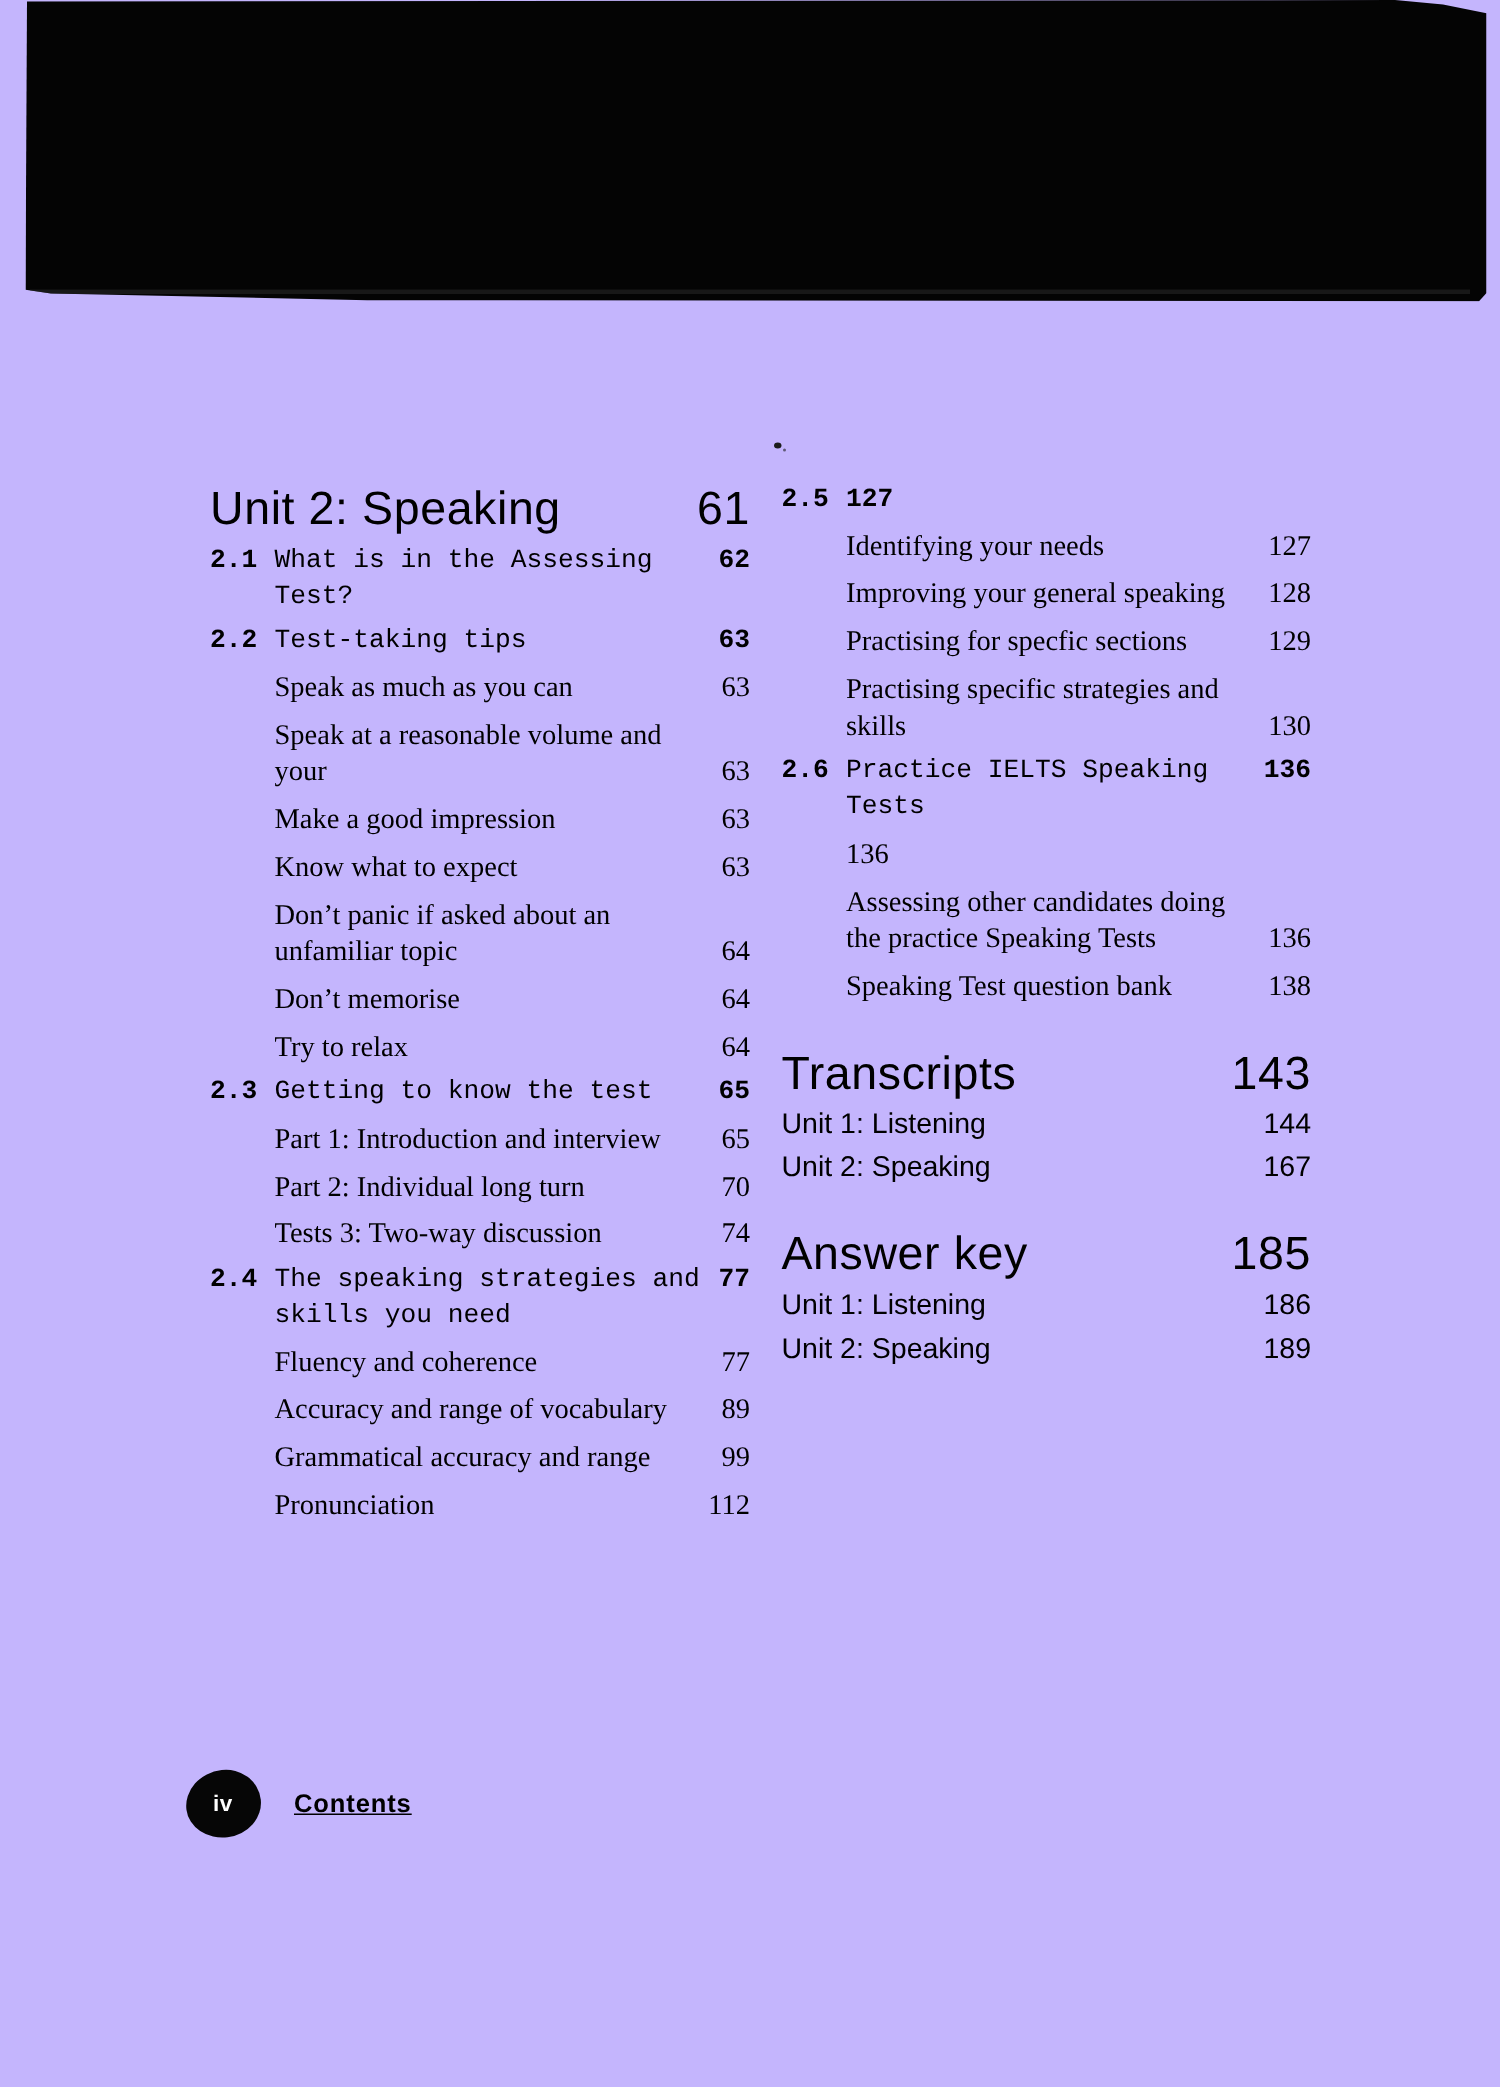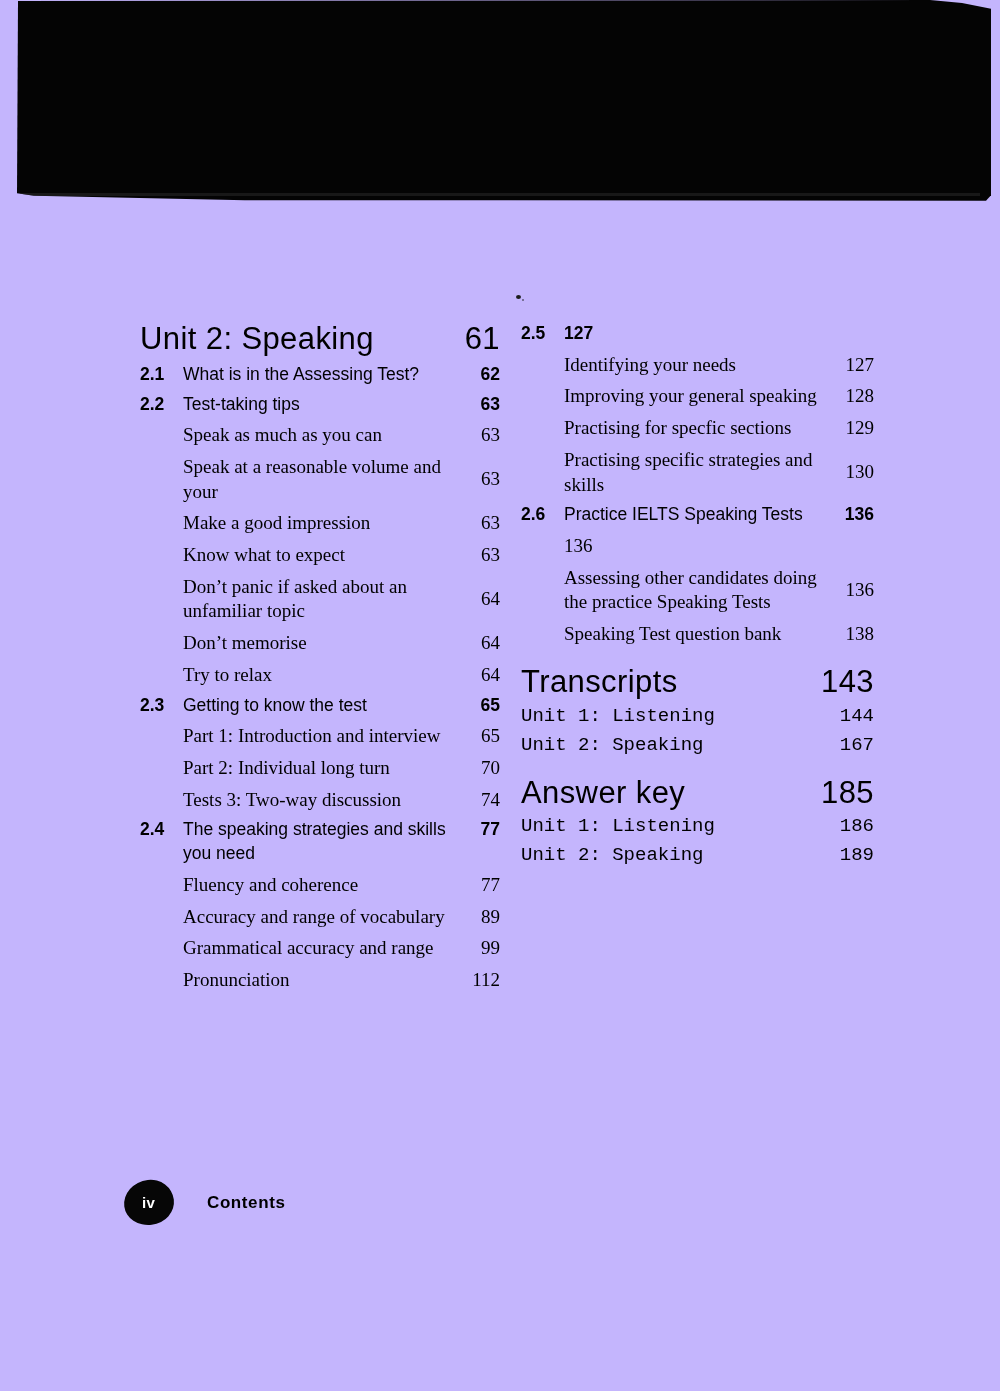--- a/index.html
+++ b/index.html
@@ -73,27 +73,27 @@
     font-family: "Liberation Sans", sans-serif;
     font-size: 31px;
     font-weight: 400;
     letter-spacing: 0.4px;
     line-height: 1.12;
     white-space: nowrap;
   }
   .big-head .bh-title { padding-right: 10px; }
   .big-head .bh-page  { font-weight: 400; }
 
-  .big-head.spaced-top { margin-top: 18px; }
+  .big-head.spaced-top { margin-top: 28px; }
 
   
   .sec {
     display: flex;
     align-items: baseline;
-    font-family: Liberation Sans, sans-serif;
+    font-family: Liberation Mono, monospace;
     font-size: 17.5px;
     font-weight: 700;
     line-height: 1.36;
     margin-top: 6px;
   }
   .sec .sec-num {
     flex: 0 0 auto;
     width: 43px;
     font-weight: 700;
   }
@@ -107,21 +107,21 @@
     font-weight: 700;
     text-align: right;
     min-width: 20px;
   }
   
   .sec.tight .sec-title { padding-right: 4px; }
 
   
   .sub {
     display: flex;
-    align-items: center;
+    align-items: flex-end;
     font-family: "Liberation Serif", serif;
     font-size: 19px;
     font-weight: 400;
     line-height: 1.30;
     margin-top: 7px;
     padding-left: 43px;
   }
   .sub .sub-title {
     flex: 1 1 auto;
     padding-right: 10px;
@@ -129,21 +129,21 @@
   .sub .sub-page {
     flex: 0 0 auto;
     text-align: right;
     min-width: 20px;
   }
 
   
   .plain {
     display: flex;
     align-items: baseline;
-    font-family: Liberation Mono, monospace;
+    font-family: Liberation Sans, sans-serif;
     font-size: 19px;
     line-height: 1.32;
     margin-top: 4px;
     justify-content: flex-end;
   }
   .plain .plain-title { flex: 1 1 auto; padding-right: 10px; }
   .plain .plain-page  { flex: 0 0 auto; text-align: right; min-width: 20px; margin-left: 34px; }
 
   
   .footer {
@@ -166,25 +166,26 @@
   }
   .folio-blob span {
     transform: rotate(7deg);
     color: #ffffff;
     font-family: "Liberation Sans", sans-serif;
     font-size: 15px;
     font-weight: 700;
     letter-spacing: 0.3px;
   }
   .footer-label {
-    margin-left: 33px;
+    margin-left: 22px;
     font-family: "Liberation Sans", sans-serif;
     font-size: 17px;
     font-weight: 700;
     letter-spacing: 0.6px;
+    text-decoration: underline;
   }
 </style>
 </head>
 <body>
 
 <div class="page">
 
   <div class="header-band"></div>
   <div class="speck speck-a"></div>
   <div class="speck speck-b"></div>

